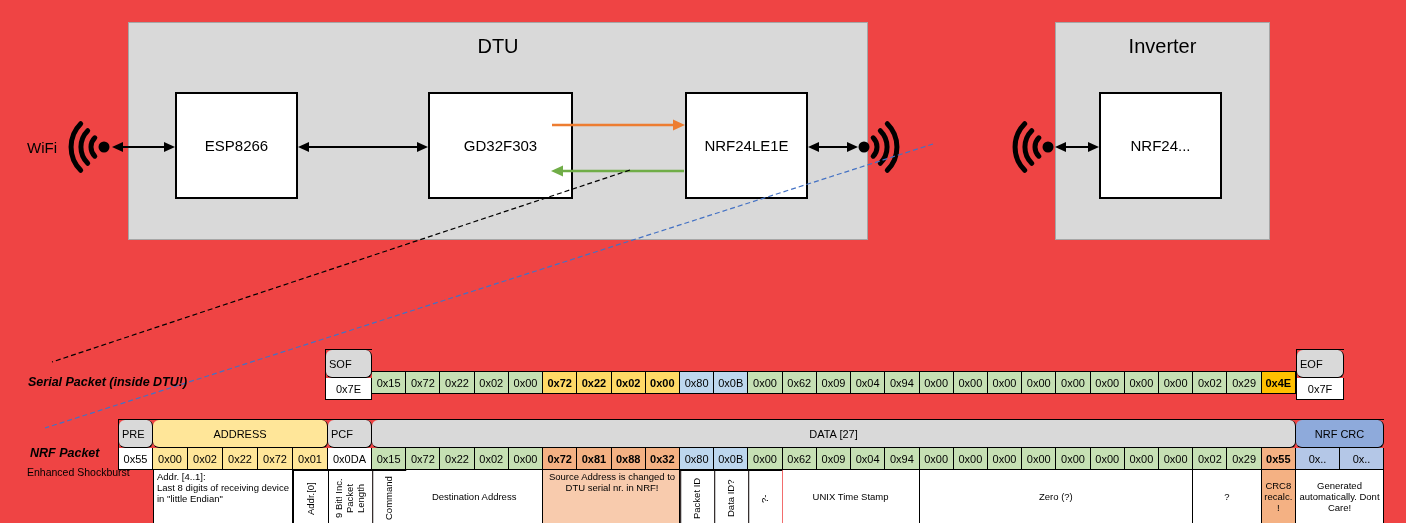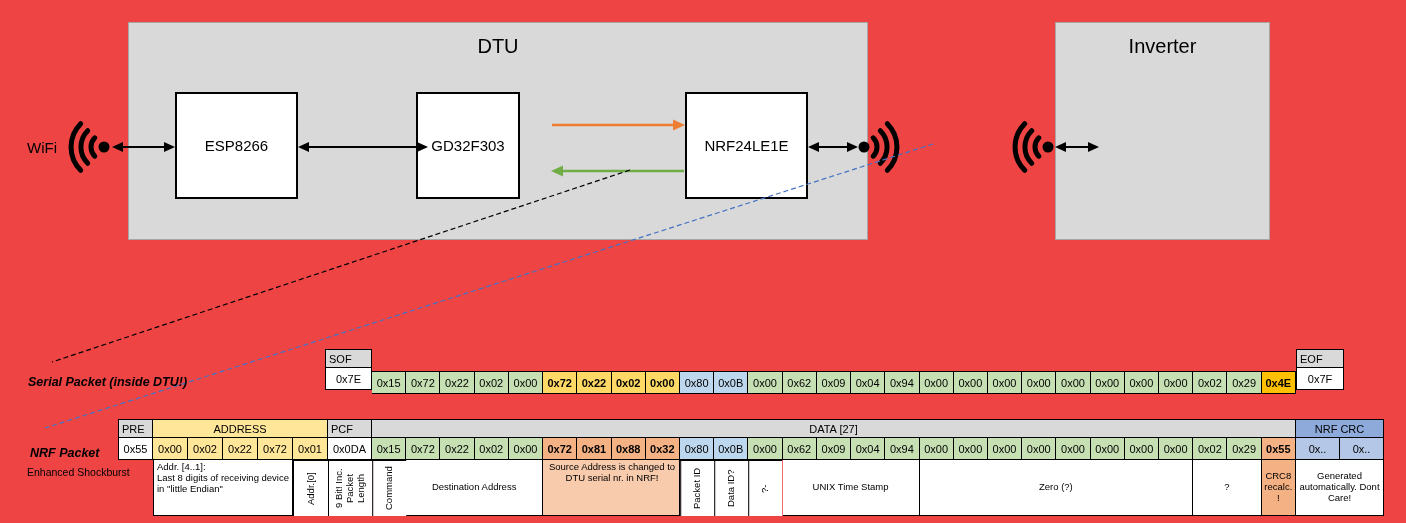--- a/index.html
+++ b/index.html
@@ -19,21 +19,21 @@
   
   .grp { position:absolute; }
   .bt { border-top:1px solid #000; }
   .bl { border-left:1px solid #000; }
   .row { display:flex; width:100%; }
   .cell {
     border-right:1px solid #000; border-bottom:1px solid #000;
     background:#fff; display:flex; align-items:center; justify-content:center;
     font-size:11px; overflow:hidden; flex:none; white-space:pre-line;
   }
-  .hdr { height:18px; width:100%; }
+  .hdr { height:28px; width:100%;border-radius:6px; }
   .hdr-left { justify-content:flex-start; padding-left:3px; }
   .byte { height:22px; }
   .ann { height:56px; font-size:9.5px; line-height:1.15; text-align:center; padding:1px; }
   .ta-left { justify-content:flex-start; text-align:left; align-items:flex-start; padding:2px 1px 1px 3px; }
   .vert { writing-mode:vertical-rl; transform:rotate(180deg); }
   .first-bl .cell:first-child { border-left:1px solid #000; }
 
   .pkt-label { position:absolute; font-size:12.5px; font-weight:700; font-style:italic; white-space:nowrap; }
   .sub-label { position:absolute; font-size:10.5px; white-space:nowrap; }
 </style>
@@ -45,25 +45,28 @@
   <div class="abs outer-box" style="left:128px;top:22px;width:740px;height:218px">
     <div class="big-title">DTU</div>
   </div>
   <div class="abs outer-box" style="left:1055px;top:22px;width:215px;height:218px">
     <div class="big-title">Inverter</div>
   </div>
 
   <div class="abs comp-box" style="left:175px;top:92px;width:123px;height:107px">
     <span>ESP8266</span>
   </div>
-  <div class="abs comp-box" style="left:416px;top:92px;width:104px;height:107px">
+  <div class="abs comp-box" style="left:428px;top:92px;width:145px;height:107px">
     <span>GD32F303</span>
   </div>
   <div class="abs comp-box" style="left:685px;top:92px;width:123px;height:107px">
     <span>NRF24LE1E</span>
+  </div>
+  <div class="abs comp-box" style="left:1099px;top:92px;width:123px;height:107px">
+    <span>NRF24...</span>
   </div>
 
   <div class="abs wifi-word" style="left:27px;top:139px">WiFi</div>
 
   <svg class="abs" style="left:60px;top:114px" width="52" height="66" viewBox="0 0 52 66">
     <circle cx="44" cy="33" r="5.5" fill="#000"></circle>
     <path d="M34.8 23.8 A13 13 0 0 0 34.8 42.2 M27.7 16.7 A23 23 0 0 0 27.7 49.3 M20.7 9.7 A33 33 0 0 0 20.7 56.3" stroke="#000" stroke-width="5" fill="none" stroke-linecap="round"></path>
   </svg>
   <svg class="abs" style="left:856px;top:114px" width="52" height="66" viewBox="0 0 52 66">
     <circle cx="8" cy="33" r="5.5" fill="#000"></circle>

